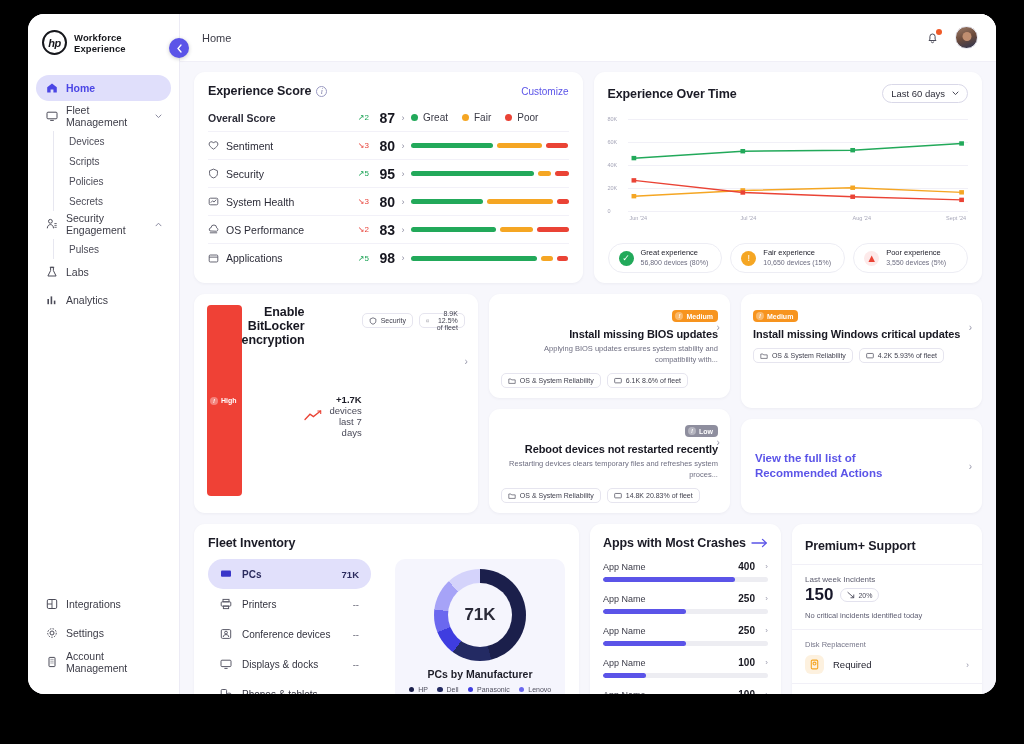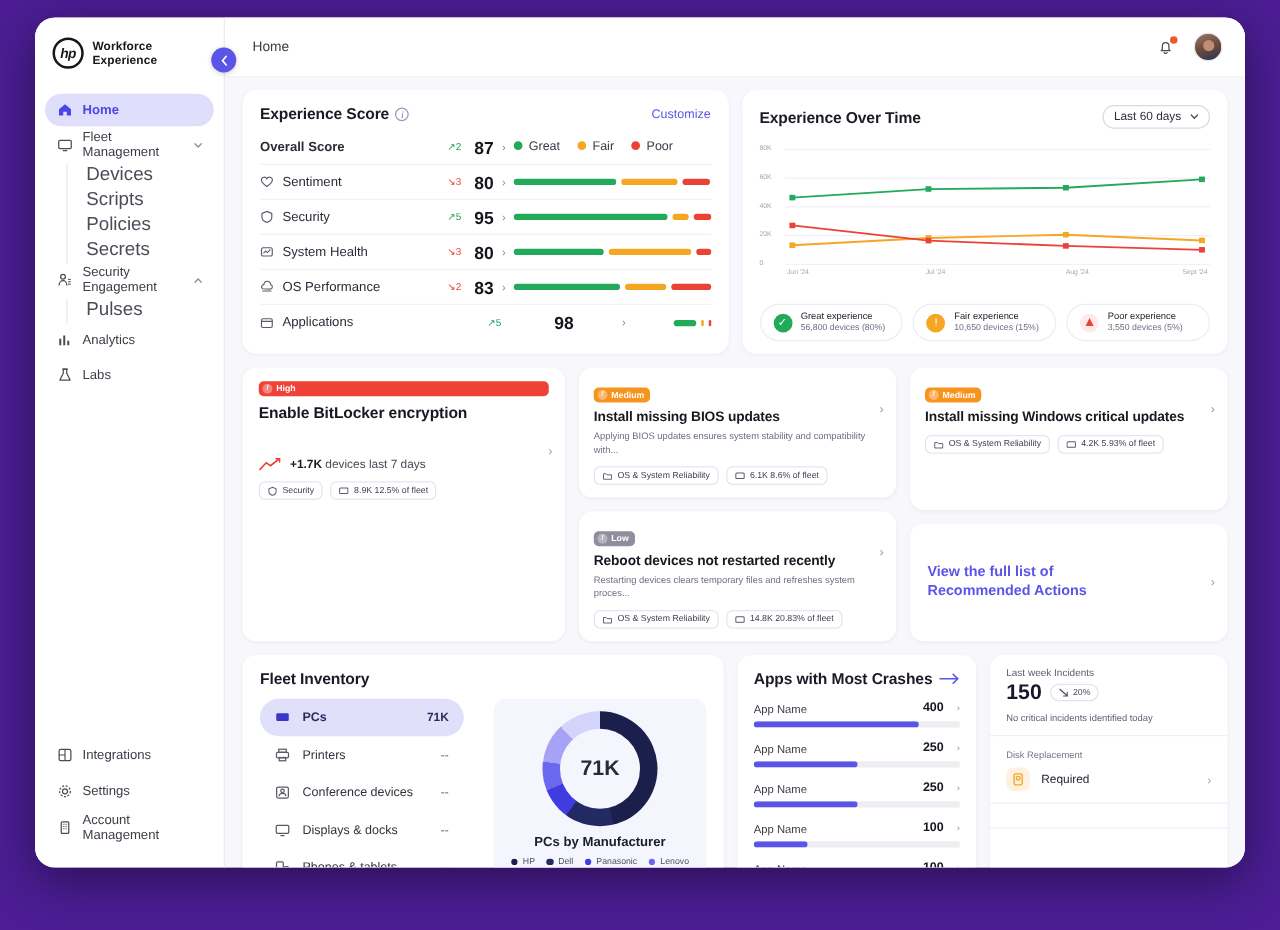--- a/index.html
+++ b/index.html
@@ -4,21 +4,21 @@
 <style>
   * { box-sizing: border-box; margin: 0; padding: 0; }
   html, body {
     width: 1024px; height: 744px;
     font-family: "Liberation Sans", sans-serif;
     background: #0d0f2b;
     overflow: hidden;
   }
   .screen {
     position: absolute; left: 0; top: 0; width: 1024px; height: 744px;
-    background: #4c1d95;
+    background: #000000;
     display: flex; align-items: center; justify-content: center;
   }
   .device {
     position: absolute; left: 28px; top: 14px;
     width: 968px; height: 680px;
     background: #f7f7fc;
     border-radius: 16px;
     overflow: hidden;
     display: flex;
     box-shadow: 0 10px 40px rgba(0,0,0,.45);
@@ -45,22 +45,22 @@
     display: flex; align-items: center; gap: 8px;
     height: 26px; padding: 0 9px; border-radius: 13px;
     font-size: 10.5px; color: #3c3c47; cursor: pointer; margin-bottom: 2px;
     position: relative;
   }
   .nav-item.active { background: #e0dffb; color: #4b46e5; font-weight: 600; }
   .nav-item .ico { width: 13px; height: 13px; display:flex; align-items:center; justify-content:center; flex:0 0 13px;}
   .nav-item .chev { margin-left: auto; font-size: 8px; color:#8b8ba0; }
   .nav-sub-wrap { border-left: 1px solid #e7e7f0; margin-left: 17px; padding-left: 0; }
   .nav-sub {
-    display:flex; align-items:flex-start; height: 20px; padding-left: 15px;
-    font-size: 15px; color:#4c4c58; cursor:pointer;
+    display:flex; align-items:center; height: 20px; padding-left: 15px;
+    font-size: 10px; color:#4c4c58; cursor:pointer;
   }
   .nav-bottom { padding: 0 8px 16px 8px; }
   .nav-bottom .nav-item { margin-bottom: 3px; }
 
   .collapse-btn {
     position: absolute; right: -10px; top: 24px;
     width: 20px; height: 20px; border-radius: 50%;
     background: #5b54e8; color: #fff; display:flex; align-items:center; justify-content:center;
     font-size: 9px; cursor: pointer; z-index: 30; box-shadow: 0 1px 4px rgba(0,0,0,.2);
   }
@@ -98,21 +98,21 @@
     color:#7a7aa8; font-size:8px; display:inline-flex; align-items:center; justify-content:center;
     margin-left: 5px; font-style: italic; font-family:"Liberation Serif", serif; cursor:pointer;
   }
   .link { color:#5b54e8; font-size:10px; cursor:pointer; }
   .link-right { margin-left: auto; }
 
   .es-row {
     display:flex; align-items:center; height: 28px;
     border-bottom: 1px solid #f2f1f8; font-size: 10.5px; color:#2c2c38;
   }
-  .es-row:last-child { border-bottom: none; gap: 32px; }
+  .es-row:last-child { border-bottom: none; }
   .es-label { display:flex; align-items:center; gap:7px; width: 135px; flex:0 0 135px;}
   .es-label.bold { font-weight: 700; }
   .es-delta { width: 26px; flex:0 0 26px; text-align:right; font-size: 8px; }
   .es-delta.up { color:#1ba355; }
   .es-delta.down { color:#e8433a; }
   .es-score { width: 26px; flex:0 0 26px; text-align:right; font-weight:700; font-size:14px; color:#16161f;}
   .es-arrow { width: 16px; flex:0 0 16px; text-align:center; color:#8c8ca0; font-size:9px; cursor:pointer;}
   .es-bars { flex:1 1 auto; display:flex; gap: 4px; align-items:center; }
   .seg { height: 5px; border-radius: 3px; }
   .seg.great { background:#22a95a; }
@@ -135,22 +135,22 @@
   .eot-chip {
     flex:1 1 0; border:1px solid #ededf4; border-radius: 16px; height: 30px;
     display:flex; align-items:center; gap: 7px; padding: 0 10px;
   }
   .chip-ico { width:15px;height:15px;border-radius:50%; display:flex;align-items:center;justify-content:center; font-size:9px; color:#fff; flex:0 0 15px;}
   .chip-t1 { font-size: 7.5px; font-weight:400; color:#23232e; line-height: 10px;}
   .chip-t2 { font-size: 7px; color:#6d6d80; line-height: 10px;}
 
   
   .ra-row { display:flex; gap: 11px; margin-top: 11px; }
-  .ra-big { flex: 0 0 258px; padding: 11px 13px; display:flex; flex-direction:column; position:relative;}
-  .ra-col { flex: 1 1 0; display:flex; flex-direction:column; gap: 11px; }
+  .ra-big { flex: 0 0 258px; padding: 11px 13px; display:flex; flex-direction:row; position:relative;text-align:right;}
+  .ra-col { flex: 1 1 0; display:flex; flex-direction:column; gap: 11px; text-align: right; }
   .ra-col2 { flex: 1 1 0; display:flex; flex-direction:column; gap: 11px; }
   .ra-small { padding: 10px 12px; position:relative; }
   .badge {
     display:inline-flex; align-items:center; gap:3px; border-radius: 4px;
     font-size: 7px; font-weight:700; color:#fff; padding: 2px 5px 2px 3px; margin-bottom:6px;
   }
   .badge .bico { width:8px;height:8px;border-radius:50%; background:rgba(255,255,255,.35); display:flex;align-items:center;justify-content:center;font-size:6px;}
   .badge.high { background:#ef4136; }
   .badge.medium { background:#f7941e; }
   .badge.low { background:#8e8e9e; }
@@ -288,35 +288,35 @@
       </div>
       <div class="nav-sub-wrap">
         <div class="nav-sub">
               <span>Pulses</span>
             </div>
       </div>
 
       <div class="nav-item">
         <span class="ico">
           <svg width="12" height="12" viewBox="0 0 12 12">
+                <path d="M4.6 1.3 V4.6 L1.9 10 H10.1 L7.4 4.6 V1.3 Z" stroke="#4b4b58" stroke-width="1" fill="none" stroke-linejoin="round"></path>
+                <path d="M3.8 1.3 h4.4" stroke="#4b4b58" stroke-width="1"></path>
+              </svg>
+        </span>
+        <span>Labs</span>
+      </div>
+      <div class="nav-item">
+        <span class="ico">
+          <svg width="12" height="12" viewBox="0 0 12 12">
                 <rect x="1.4" y="5" width="1.6" height="5.2" fill="#4b4b58"></rect>
                 <rect x="4.6" y="2.4" width="1.6" height="7.8" fill="#4b4b58"></rect>
                 <rect x="7.8" y="6.6" width="1.6" height="3.6" fill="#4b4b58"></rect>
               </svg>
         </span>
         <span>Analytics</span>
-      </div>
-      <div class="nav-item">
-        <span class="ico">
-          <svg width="12" height="12" viewBox="0 0 12 12">
-                <path d="M4.6 1.3 V4.6 L1.9 10 H10.1 L7.4 4.6 V1.3 Z" stroke="#4b4b58" stroke-width="1" fill="none" stroke-linejoin="round"></path>
-                <path d="M3.8 1.3 h4.4" stroke="#4b4b58" stroke-width="1"></path>
-              </svg>
-        </span>
-        <span>Labs</span>
       </div>
     </nav>
 
     <div class="nav-bottom">
       <div class="nav-item">
         <span class="ico">
           <svg width="12" height="12" viewBox="0 0 12 12">
                 <rect x="1.3" y="1.5" width="9.4" height="9" rx="1.4" stroke="#4b4b58" stroke-width="1" fill="none"></rect>
                 <path d="M6 1.5 V10.5 M1.3 6 H6" stroke="#4b4b58" stroke-width=".9"></path>
               </svg>
@@ -830,20 +830,23 @@
             <div class="crash-top">
                   <span>App Name</span>
                   <span class="num">100</span>
                   <span class="ch">›</span>
                 </div>
 
           </div>
         </section>
 
         <section class="card prem-card">
+          <div class="prem-head">
+            <span class="card-title">Premium+ Support</span>
+          </div>
           <div class="prem-sec">
             <div class="prem-lbl" style="font-size:8px;color:#5c5c6e">Last week Incidents</div>
             <div class="prem-num">
               <span>150</span>
               <span class="prem-pill">
                 <svg width="8" height="8" viewBox="0 0 9 9">
                       <path d="M1 1.6 L7.6 7.4" stroke="#4a4a5a" stroke-width="1" stroke-linecap="round"></path>
                       <path d="M7.6 4.4 V7.6 H4.4" stroke="#4a4a5a" stroke-width="1" fill="none" stroke-linecap="round"></path>
                     </svg>
                 <span>20%</span>

